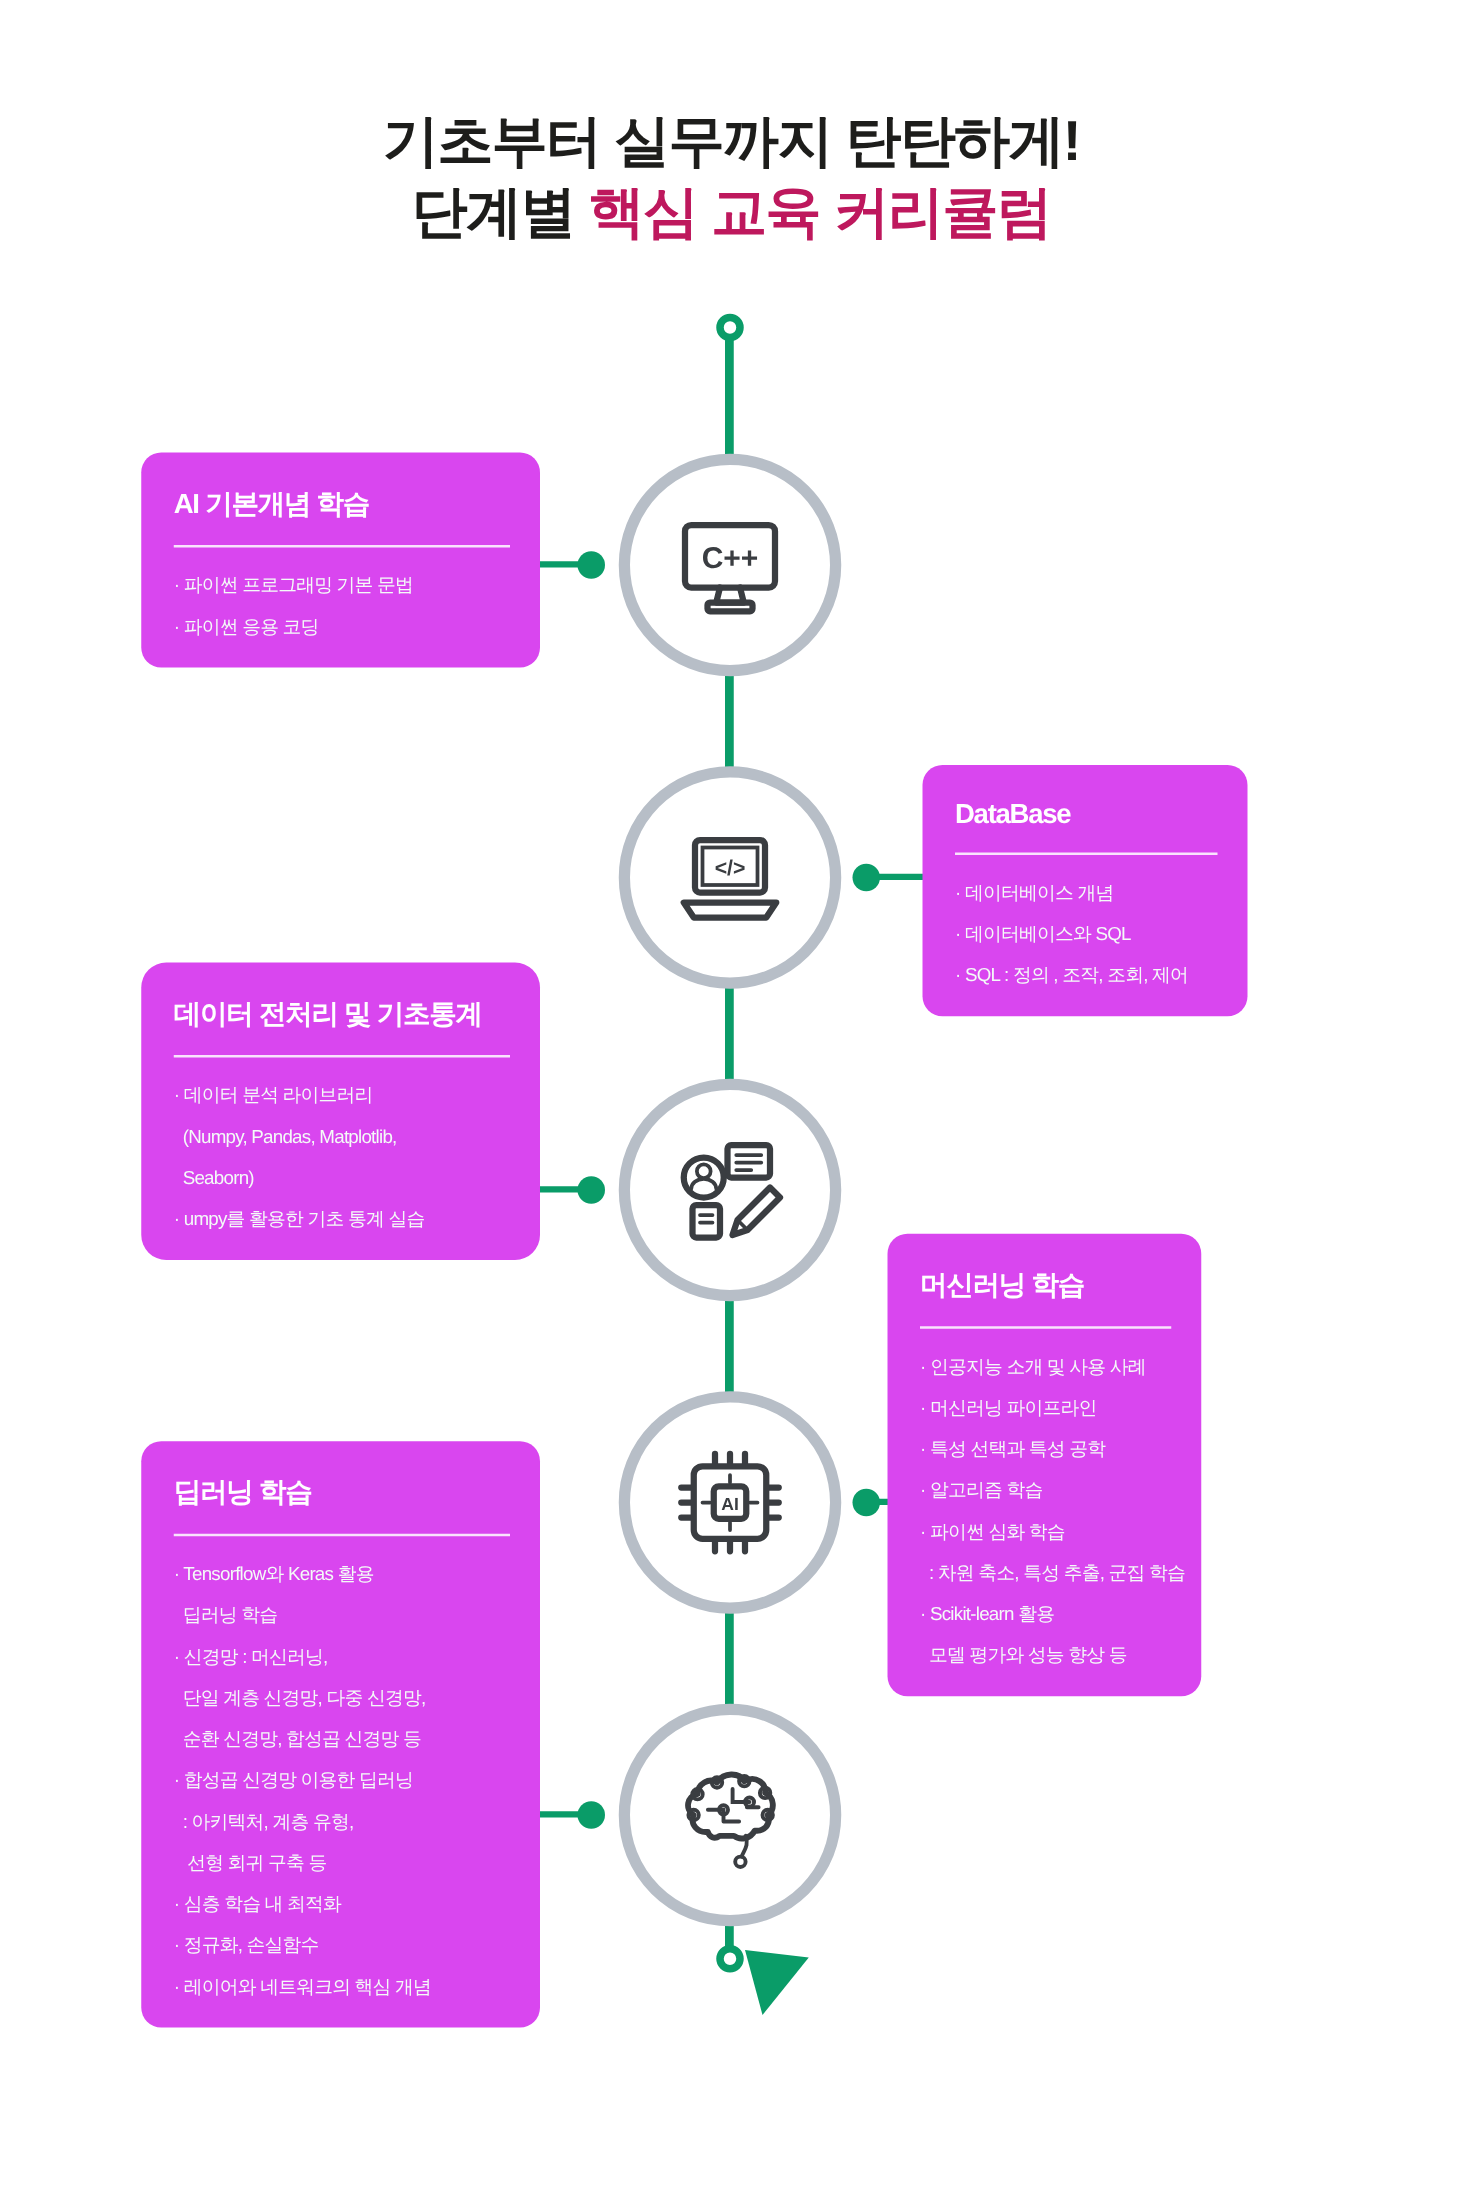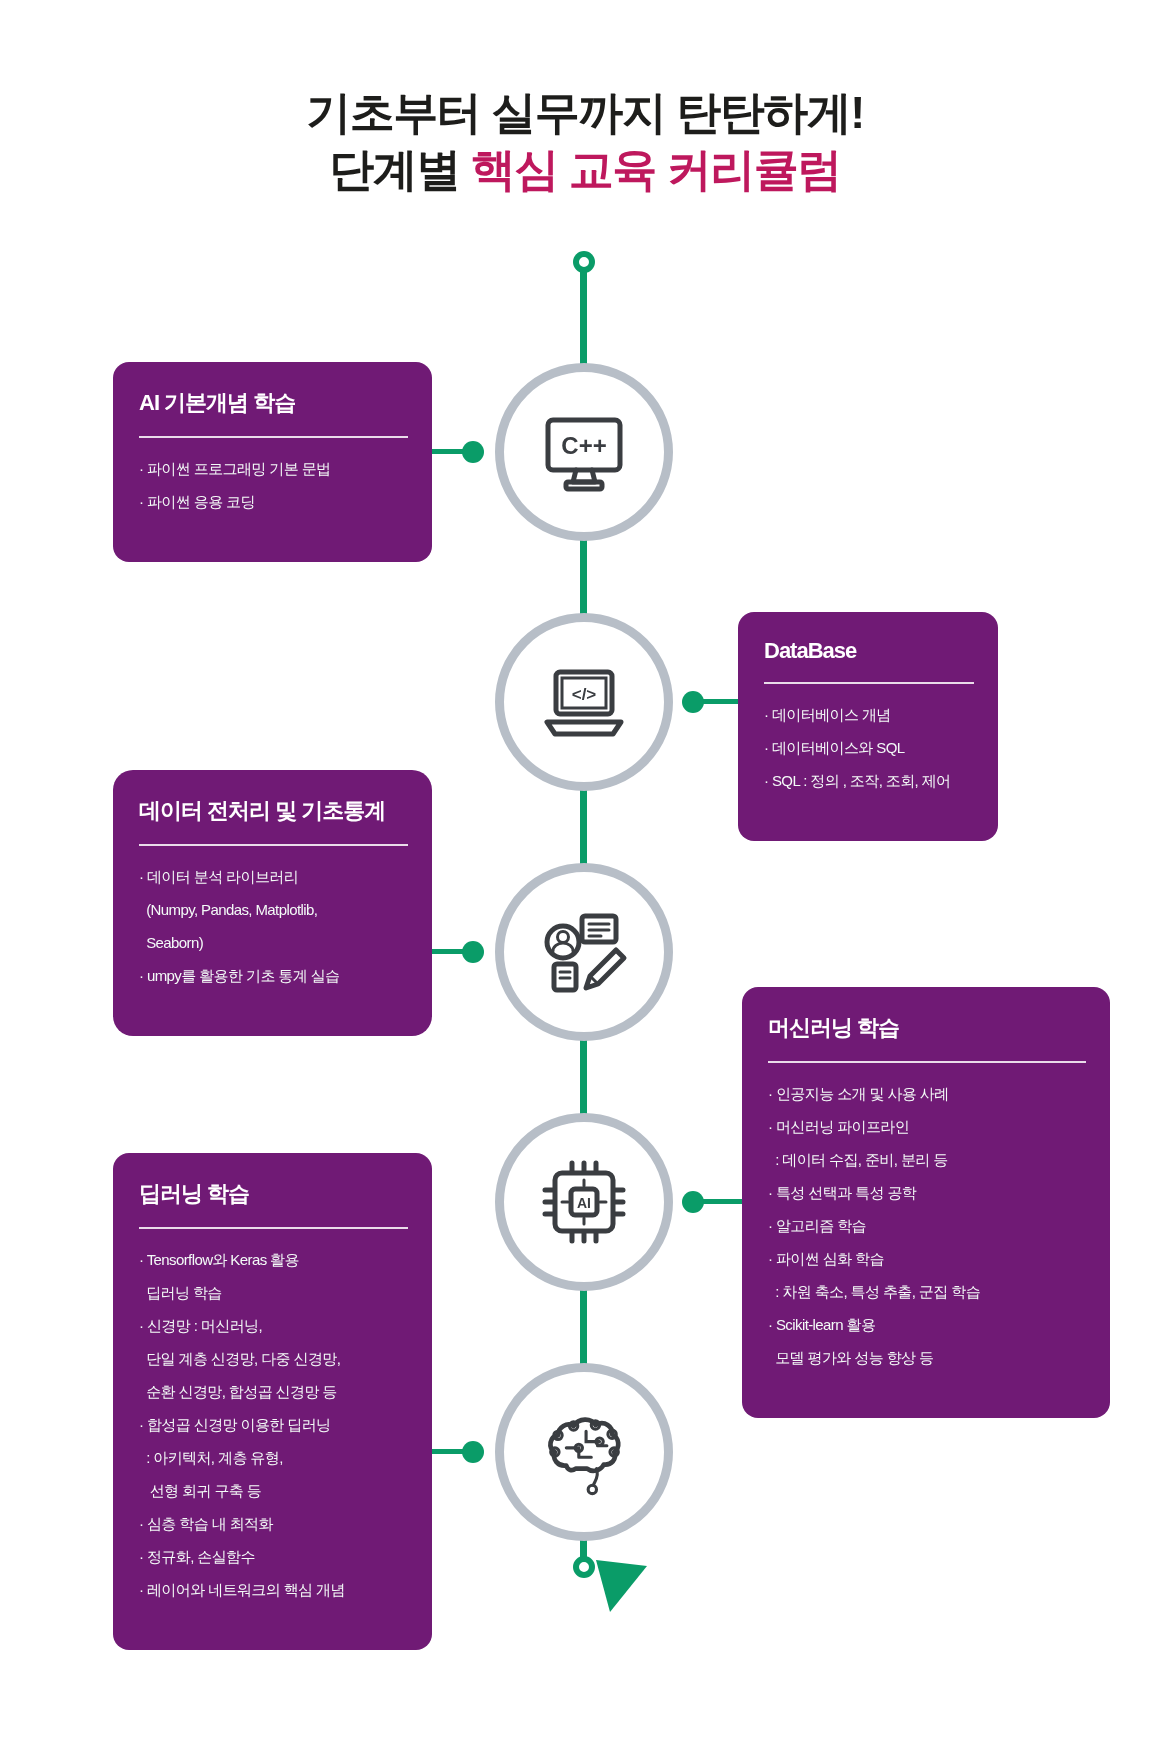--- a/index.html
+++ b/index.html
@@ -32,22 +32,22 @@
     border:9px solid #b7bec7; border-radius:50%; background:#ffffff;
     display:flex; align-items:center; justify-content:center; z-index:2;
   }
   .c1 { top:363px; } .c2 { top:613px; } .c3 { top:863px; } .c4 { top:1113px; } .c5 { top:1363px; }
   .step-circle svg { display:block; }
   
   .connector-line { position:absolute; height:5px; background:#0a9c68; z-index:1; }
   .connector-dot  { position:absolute; width:22px; height:22px; border-radius:50%; background:#0a9c68; z-index:2; }
   
   .card {
-    position:absolute; background:#701a75; border-radius:16px; color:#ffffff;
-    padding:26px 24px 44px 26px; box-sizing:border-box; z-index:3;
+    position:absolute; background:#d946ef; border-radius:16px; color:#ffffff;
+    padding:26px 24px 16px 26px; box-sizing:border-box; z-index:3;
   }
   .card-title { font-size:22px; font-weight:700; letter-spacing:-1px; white-space:pre; }
   .card-divider { border:none; border-top:2px solid rgba(255,255,255,0.85); margin:18px 0 14px 0; }
   .card-line { font-size:15px; line-height:33px; letter-spacing:-0.6px; white-space:pre; color:#f4fbf8; }
   .icon-stroke { stroke:#3a3d41; fill:none; stroke-width:5; stroke-linecap:round; stroke-linejoin:round; }
   .icon-thin   { stroke:#3a3d41; fill:none; stroke-width:3; stroke-linecap:round; }
   .icon-text   { fill:#3a3d41; font-family:"Liberation Sans", sans-serif; font-weight:bold; }
 </style>
 </head>
 <body>
@@ -157,26 +157,25 @@
 
   <div class="card" style="left:113px; top:770px; width:319px;border-radius:20px;">
     <div class="card-title">데이터 전처리 및 기초통계</div>
     <hr class="card-divider">
     <div class="card-line">· 데이터 분석 라이브러리</div>
     <div class="card-line">  (Numpy, Pandas, Matplotlib,</div>
     <div class="card-line">  Seaborn)</div>
     <div class="card-line">· umpy를 활용한 기초 통계 실습</div>
   </div>
 
-  <div class="card" style="left:742px; top:987px; width:368px;">
+  <div class="card" style="left:710px; top:987px; width:251px;">
     <div class="card-title">머신러닝 학습</div>
     <hr class="card-divider">
     <div class="card-line">· 인공지능 소개 및 사용 사례</div>
     <div class="card-line">· 머신러닝 파이프라인</div>
-    <div class="card-line">  : 데이터 수집, 준비, 분리 등</div>
     <div class="card-line">· 특성 선택과 특성 공학</div>
     <div class="card-line">· 알고리즘 학습</div>
     <div class="card-line">· 파이썬 심화 학습</div>
     <div class="card-line">  : 차원 축소, 특성 추출, 군집 학습</div>
     <div class="card-line">· Scikit-learn 활용</div>
     <div class="card-line">  모델 평가와 성능 향상 등</div>
   </div>
 
   <div class="card" style="left:113px; top:1153px; width:319px;">
     <div class="card-title">딥러닝 학습</div>

